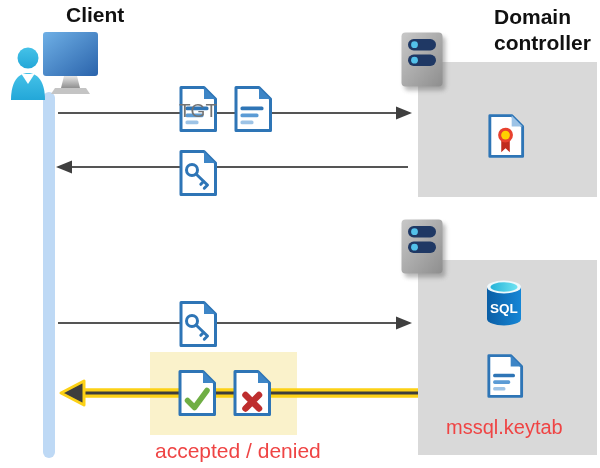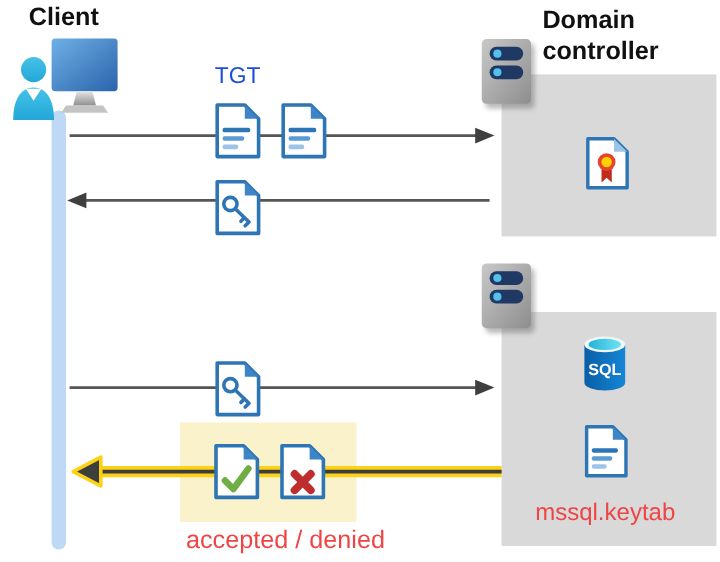--- a/index.html
+++ b/index.html
@@ -1,20 +1,20 @@
 <!DOCTYPE html>
 <html><head>
 <meta charset="utf-8">
 <style>
   html,body{margin:0;padding:0;background:#fff;font-family:"Liberation Sans",sans-serif;}
   #canvas{position:relative;width:600px;height:468px;background:#fff;overflow:hidden;}
   .abs{position:absolute;}
   .gray-box{background:#d9d9d9;z-index:1;}
-  .title{font-weight:700;color:#111;font-size:21px;line-height:26px;z-index:6;}
-  .small-label{color:#1d4ed8;font-size:19px;text-align:center;z-index:6;}
+  .title{font-weight:700;color:#111;font-size:21px;line-height:26px;z-index:6;margin-left:42px;}
+  .small-label{color:#737373;font-size:19px;text-align:center;z-index:6;margin-top:47px;}
   .caption{color:#ef4444;font-size:20px;text-align:left;z-index:6;padding-left:28px;}
   .lifeline{background:#bed9f5;border-radius:6px;z-index:0;}
   .highlight{background:#faf2cb;z-index:2;}
   .doc{z-index:5;}
   .srv{z-index:4;filter:drop-shadow(3px 4px 2px rgba(100,100,100,.45));}
   #arrow-layer{left:0;top:0;z-index:3;pointer-events:none;}
   svg{display:block;}
 </style>
 </head>
 <body>

